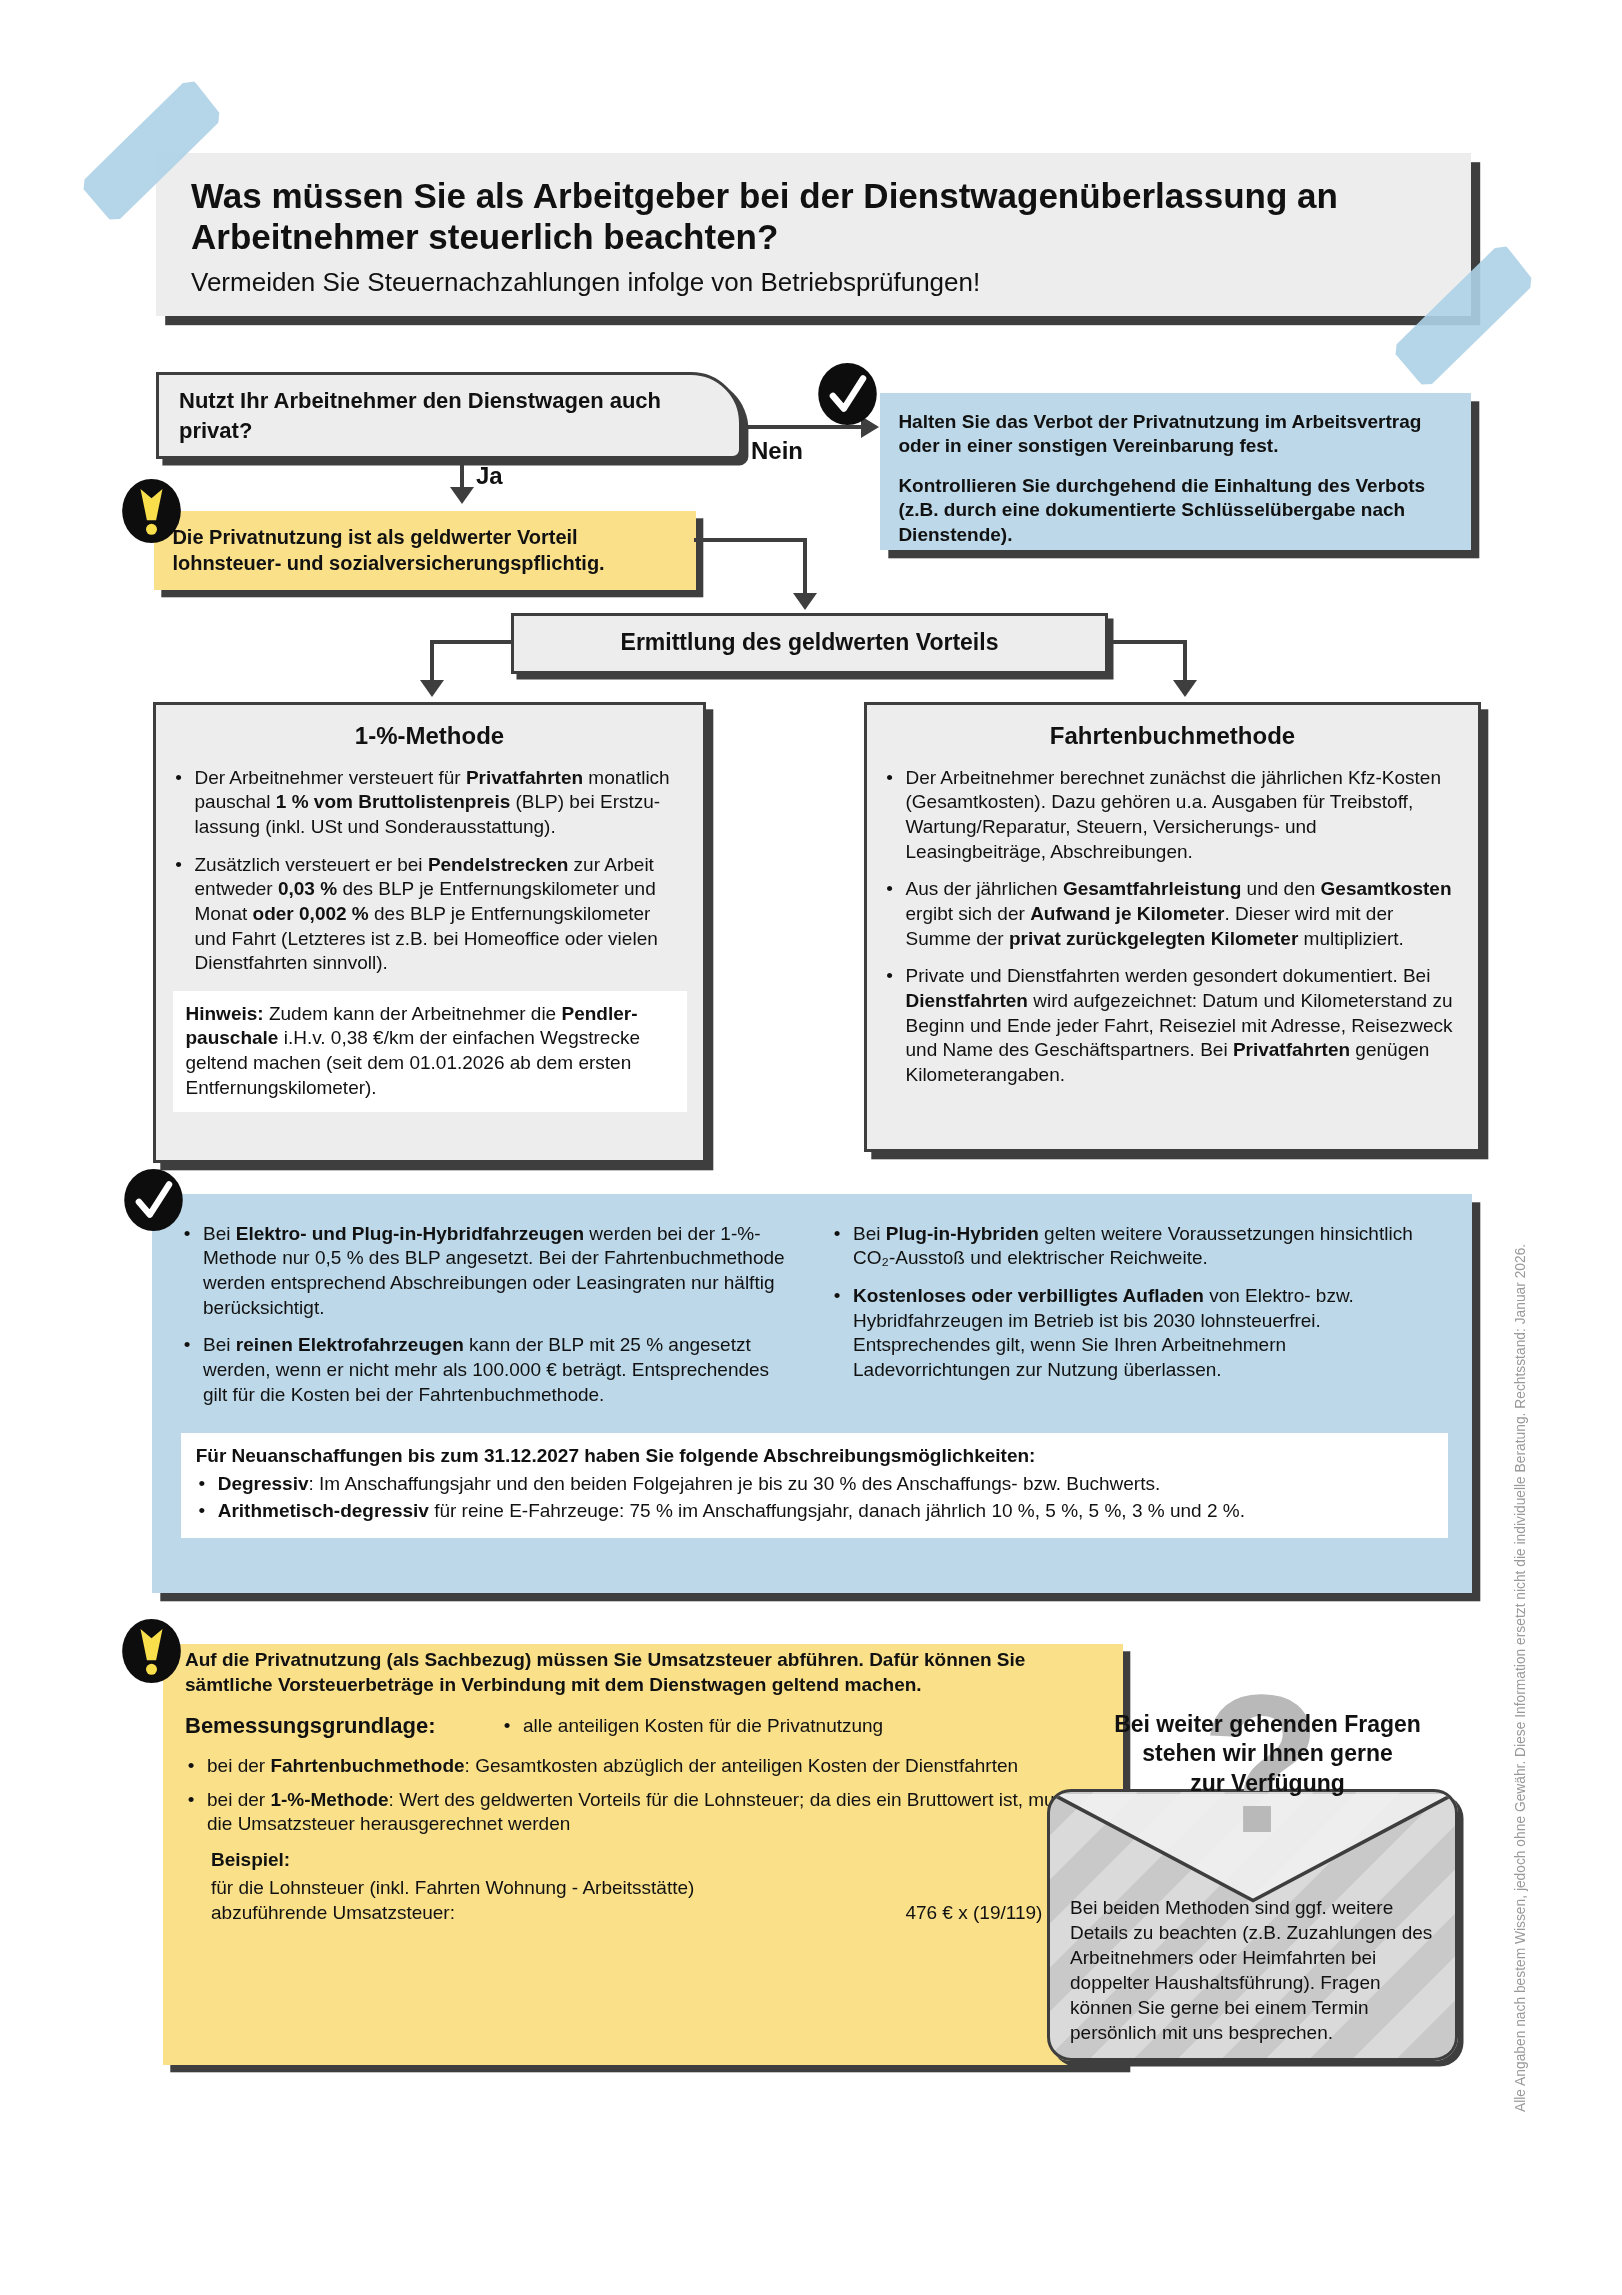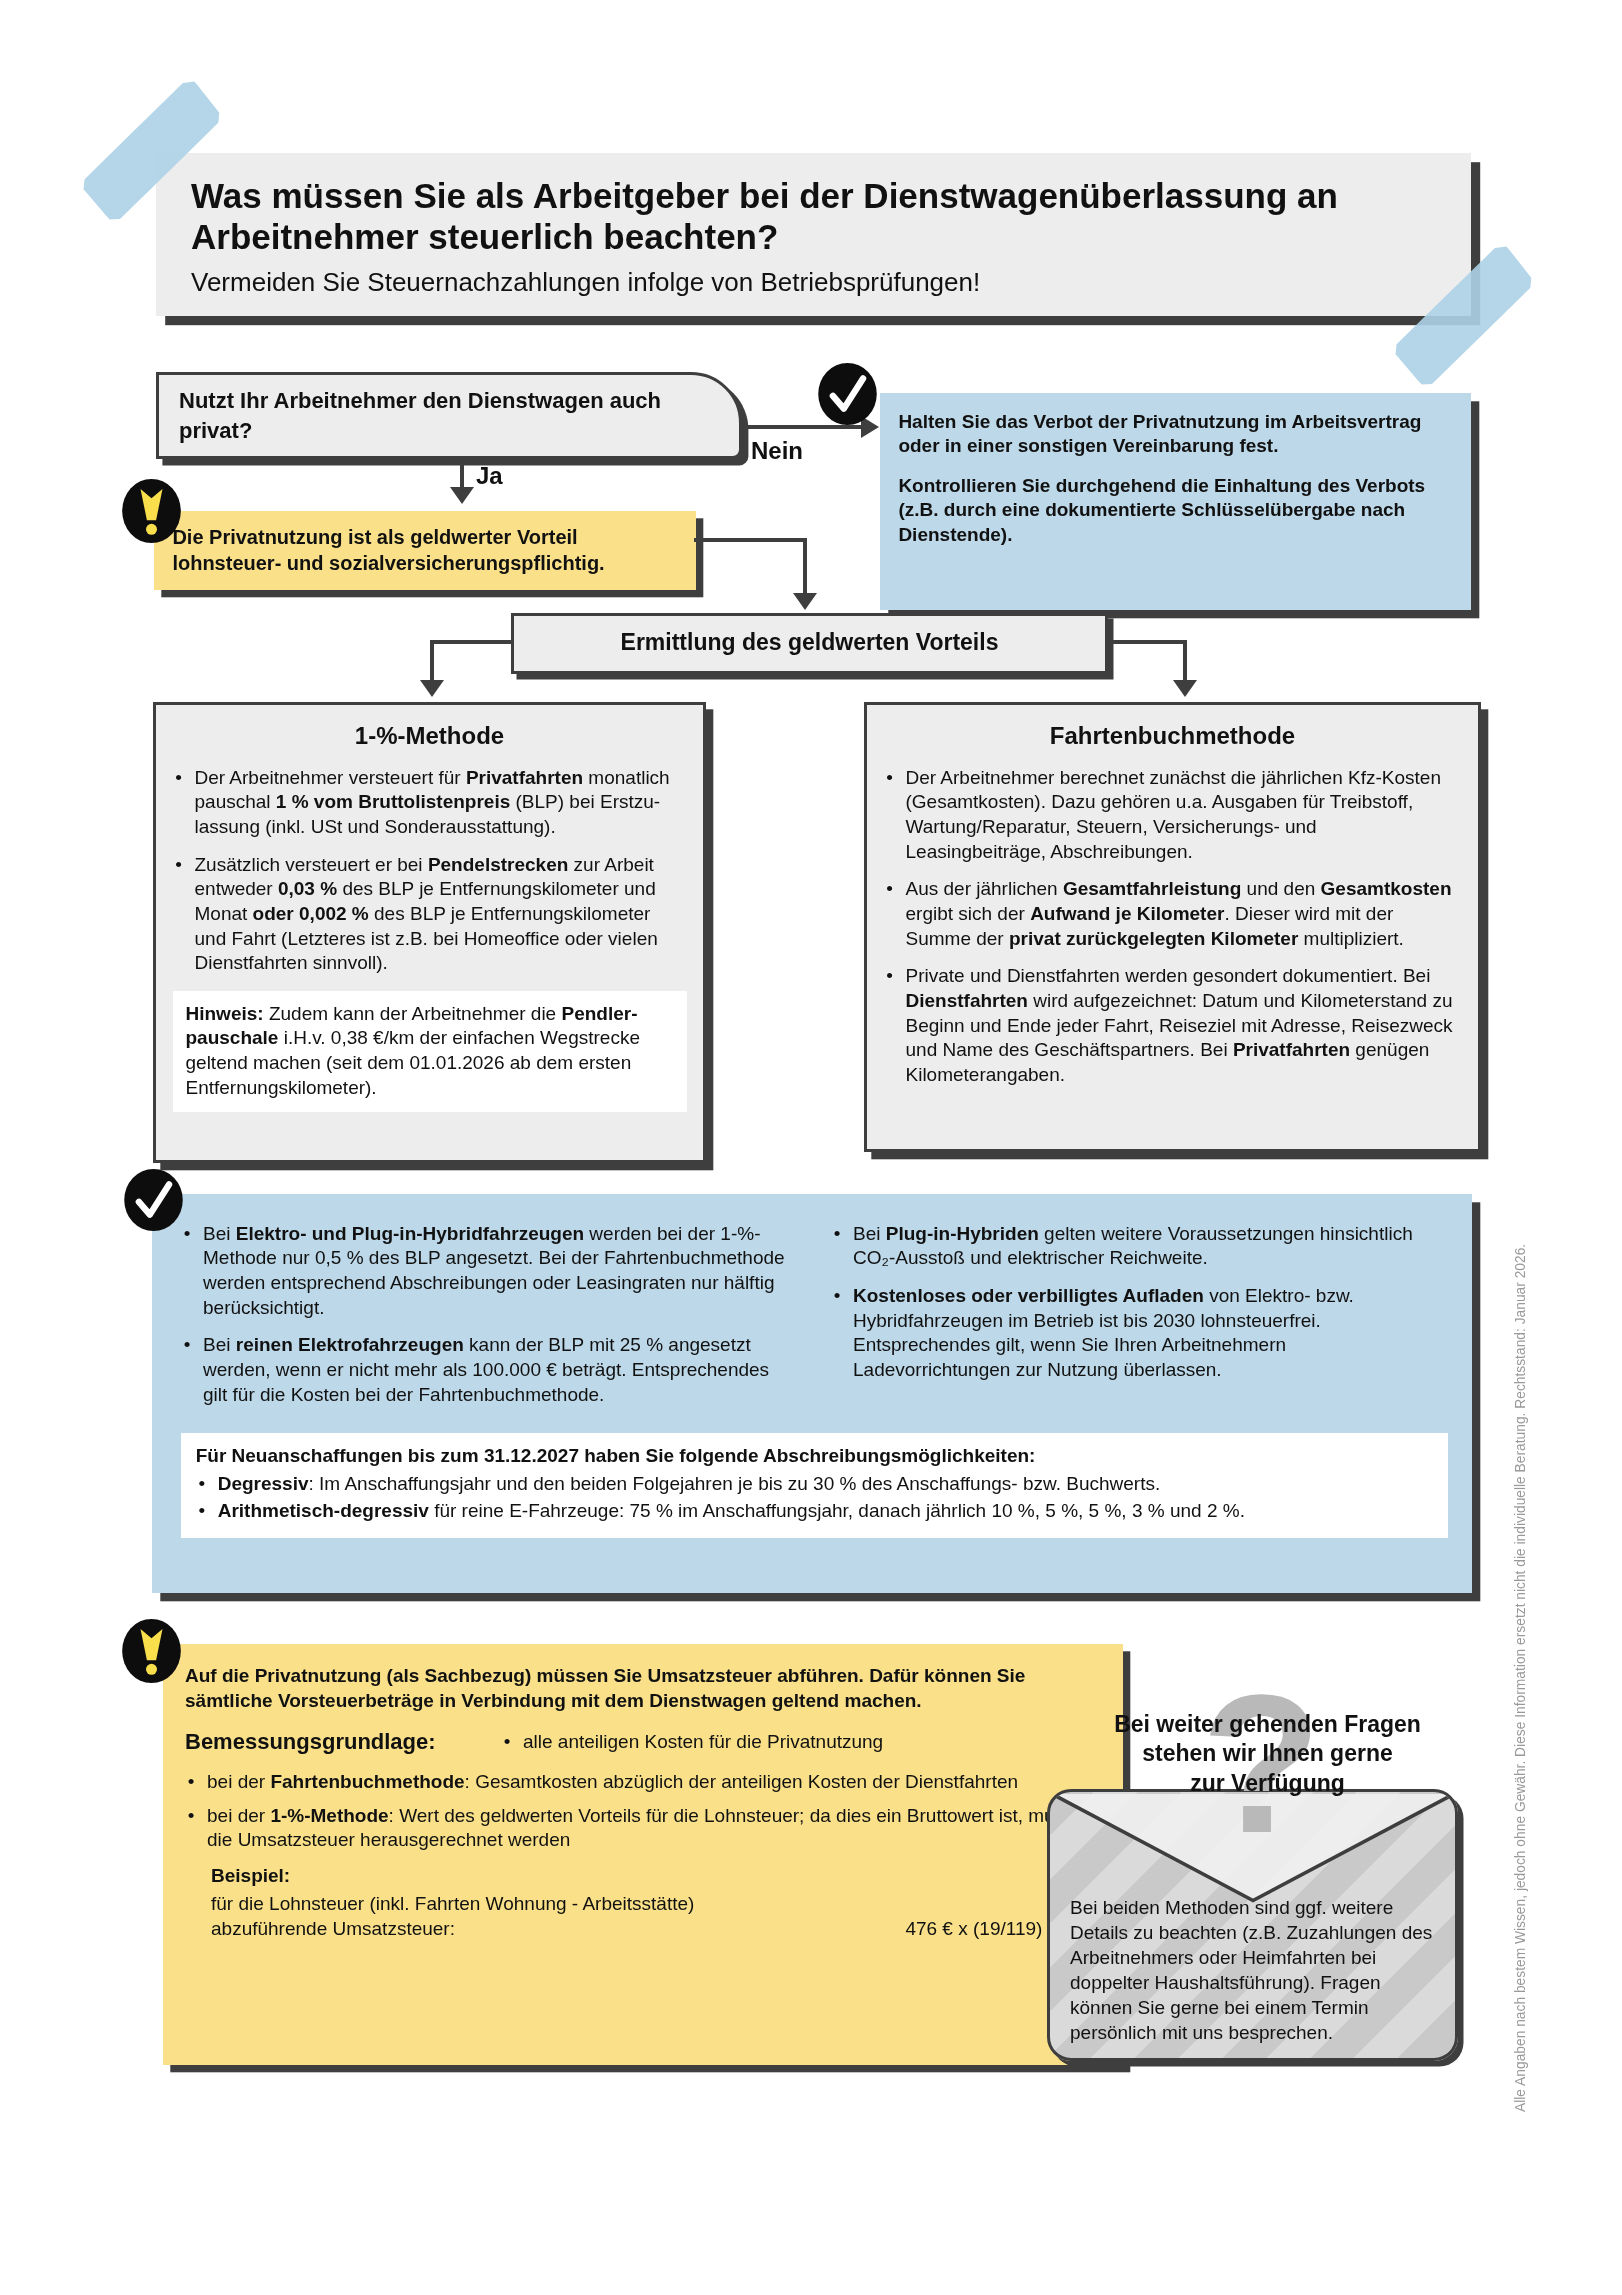--- a/index.html
+++ b/index.html
@@ -27,21 +27,21 @@
           border-bottom:11px solid transparent;border-left:18.4px solid #3e3e3e;z-index:2;}
   .flowlbl{position:absolute;font-weight:bold;font-size:24px;z-index:3;}
 
   .qbox{position:absolute;left:156px;top:372px;width:586px;height:87px;background:#ededed;
         border:3.7px solid #3e3e3e;border-radius:0 51px 9.2px 0;box-shadow:6.4px 6.4px 0 #3e3e3e;
         box-sizing:border-box;padding:11px 20px;font-size:22px;font-weight:bold;
         line-height:1.35;white-space:pre-line;z-index:2;}
 
   .icon{position:absolute;z-index:7;}
 
-  .bluebox1{position:absolute;left:880px;top:393px;width:591px;height:217px;background:#bdd8e8;
+  .bluebox1{position:absolute;left:880px;top:393px;width:591px;height:157px;background:#bdd8e8;
         box-shadow:8.3px 8.3px 0 #3e3e3e;box-sizing:border-box;padding:16.5px 18.4px;
         font-size:19px;font-weight:bold;line-height:1.3;z-index:2;}
   .bluebox1 p{margin:0 0 14.7px 0;}
 
   .yellow1{position:absolute;left:154px;top:511px;width:542px;height:79px;background:#fae189;
         box-shadow:7.3px 7.3px 0 #3e3e3e;box-sizing:border-box;padding:13px 18.4px;
         font-size:20px;font-weight:bold;line-height:1.3;white-space:pre-line;z-index:2;}
 
   .ermittlung{position:absolute;left:511px;top:613px;width:597px;height:61px;background:#ededed;
         border:3.7px solid #3e3e3e;box-shadow:5.5px 5.5px 0 #3e3e3e;box-sizing:border-box;
@@ -63,21 +63,21 @@
   .bluesec{position:absolute;left:152px;top:1194px;width:1320px;height:399px;background:#bdd8e8;
         box-shadow:8.3px 8.3px 0 #3e3e3e;box-sizing:border-box;padding:27.5px 24px 0 29px;
         font-size:19px;line-height:1.3;z-index:2;}
   .cols{display:flex;gap:33px;}
   .col{flex:1;}
   .whitebox{background:#ffffff;padding:11px 14.7px;margin-top:13px;font-size:19px;line-height:1.28;}
   .whitebox .wtitle{font-weight:bold;margin-bottom:3.7px;}
   .whitebox .bullet{margin-bottom:2.8px;}
 
   .yellow2{position:absolute;left:163px;top:1644px;width:960px;height:421px;background:#fae189;
-        box-shadow:7.3px 7.3px 0 #3e3e3e;box-sizing:border-box;padding:20px 22px;
+        box-shadow:7.3px 7.3px 0 #3e3e3e;box-sizing:border-box;padding:4px 22px;
         font-size:19px;line-height:1.3;z-index:2;}
   .vatintro{font-weight:bold;margin-bottom:14.7px;}
   .bgrow{display:flex;margin:0 0 13px 0;align-items:center;}
   .bglabel{font-weight:bold;font-size:22px;width:316px;flex:none;}
   .yellow2 .bullet{margin-bottom:9.2px;}
   .beispiel{margin-left:26px;margin-top:11px;}
   .beispiel .bsp-label{font-weight:bold;margin-bottom:3.7px;}
   .exrow{display:flex;justify-content:space-between;}
 
   .contact-heading{position:absolute;left:1084px;top:1710px;width:367px;text-align:center;

